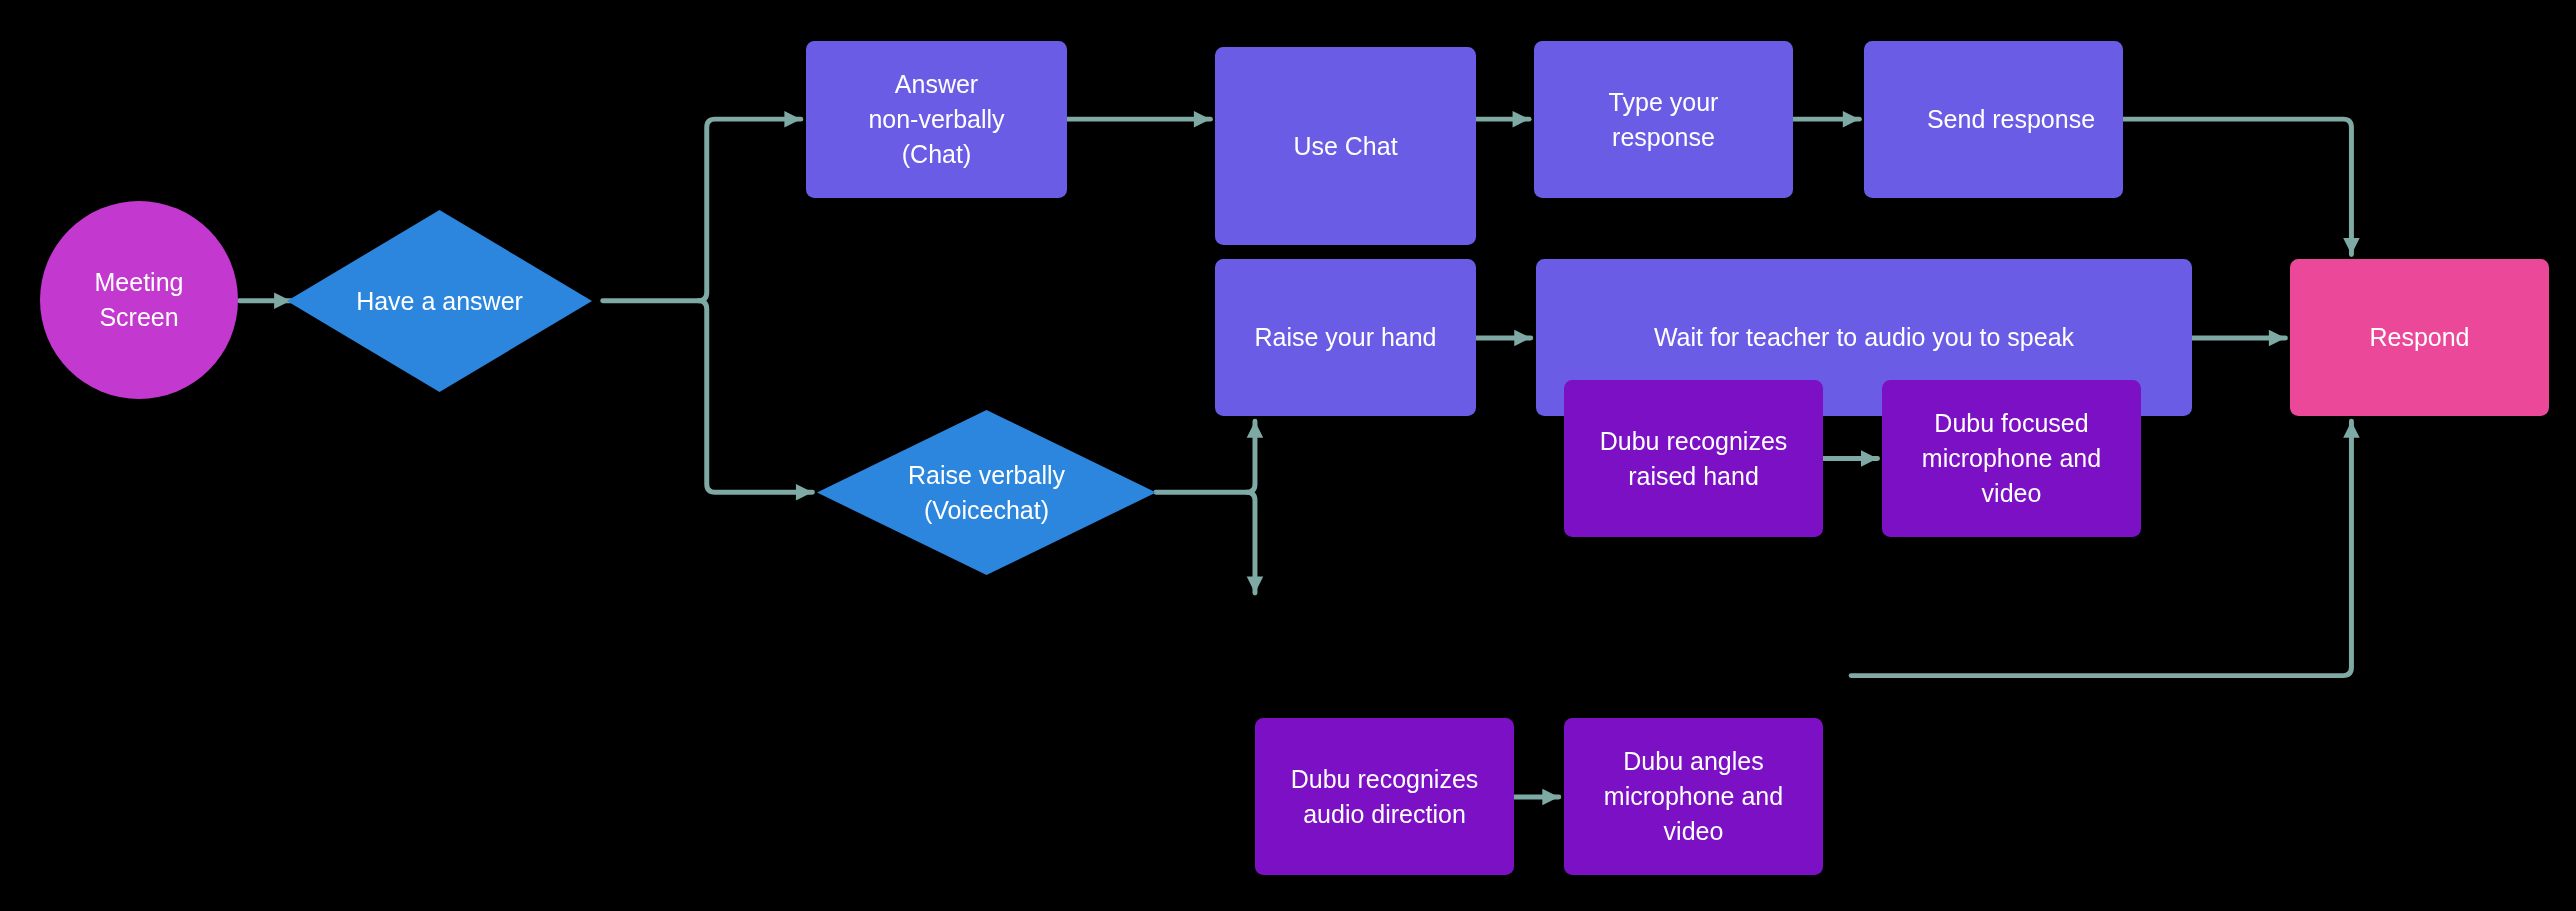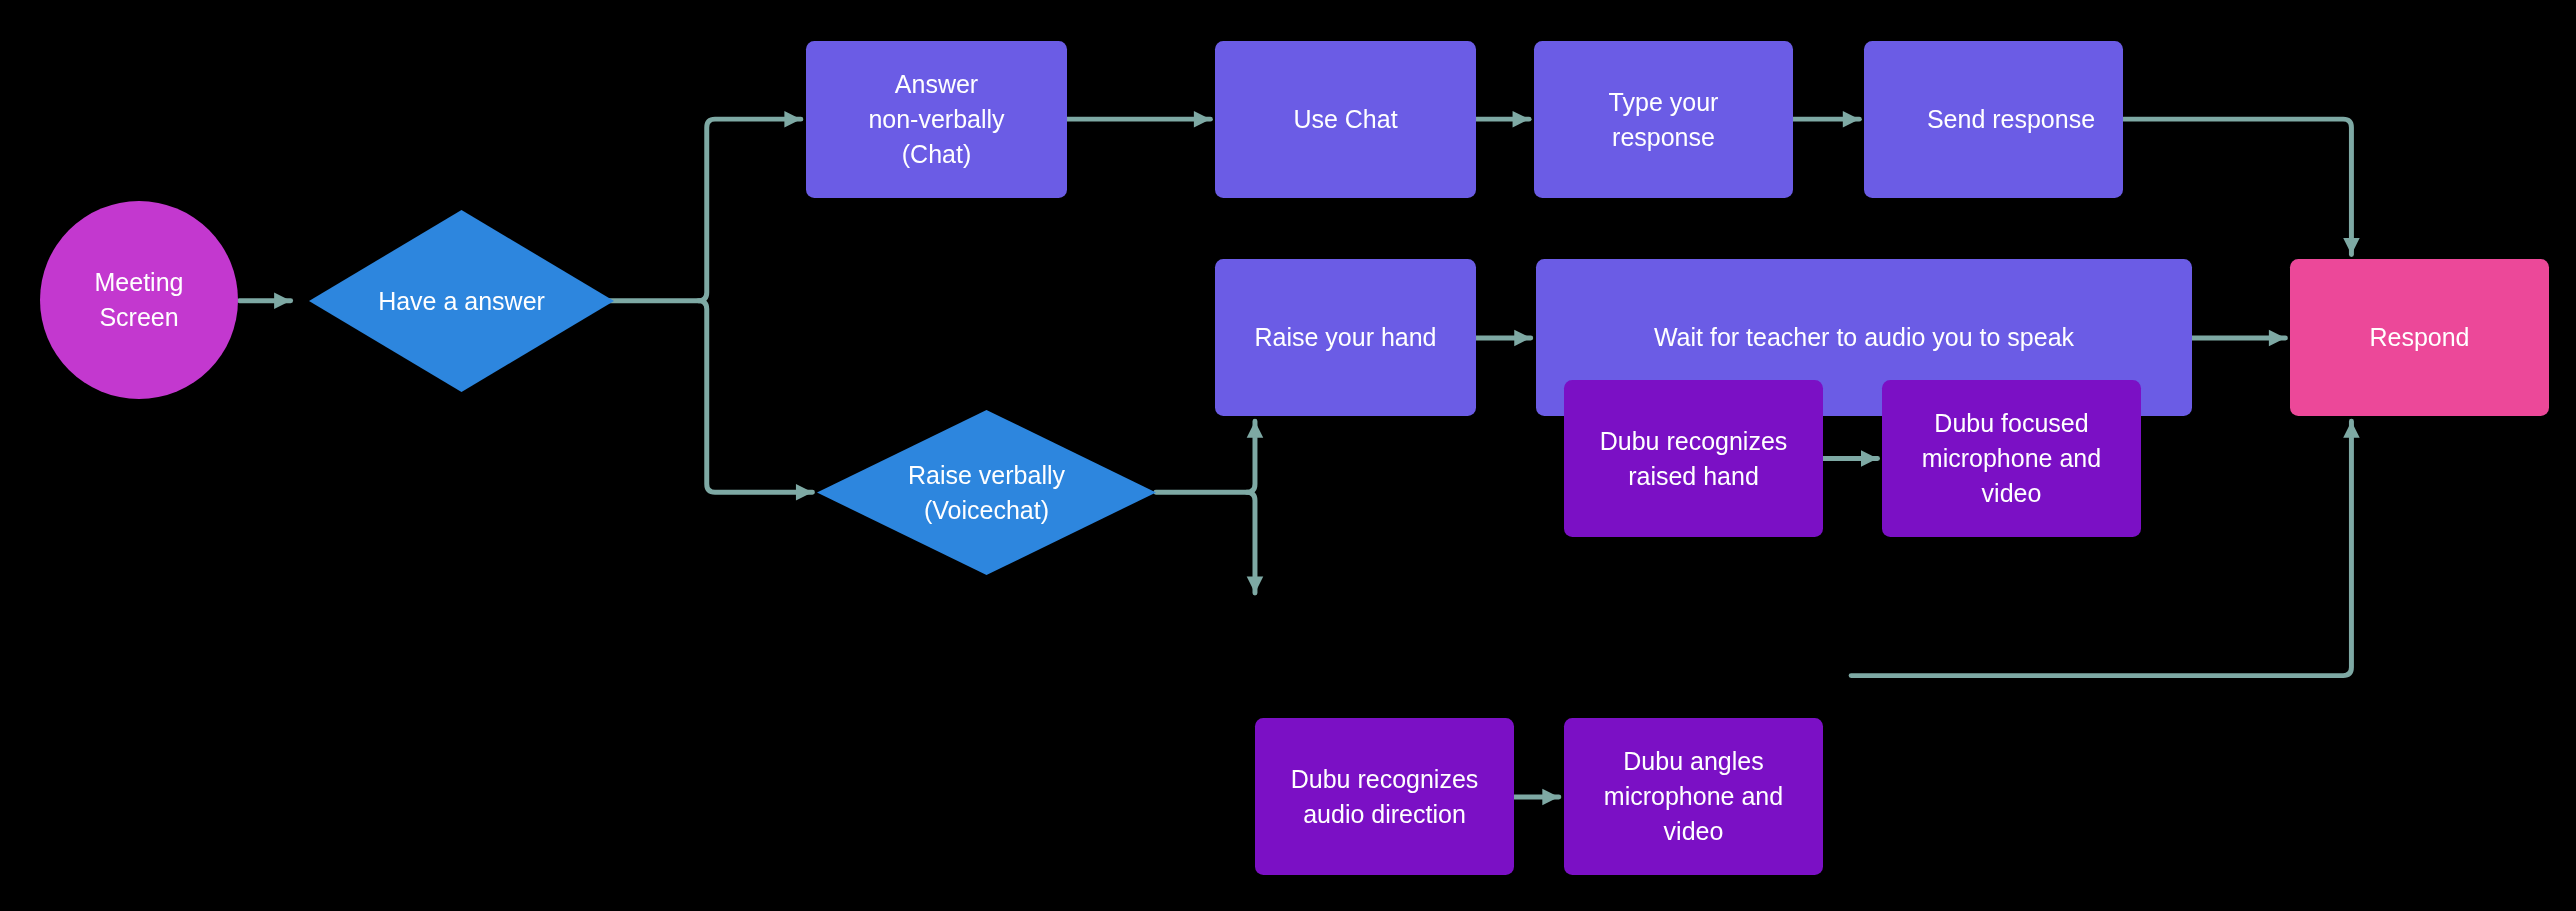--- a/index.html
+++ b/index.html
@@ -88,31 +88,31 @@
     <path class="edge" marker-end="url(#ah)" d="M2208,555 L2274,555"></path>
     <path class="edge" marker-end="url(#ah)" d="M1834,965 L1888,965"></path>
     <path class="edge" marker-end="url(#ah)" d="M2242,818 L2838,818 Q2848,818 2848,808 L2848,510"></path>
   </svg>
 
   <div class="node circle" style="left:40px;top:201px;width:198px;height:198px;">
     <span class="label">Meeting
 Screen</span>
   </div>
 
-  <div class="node diamond" style="left:309px;top:210px;width:305px;height:182px;">
+  <div class="node diamond" style="left:287px;top:210px;width:305px;height:182px;">
     <span class="label">Have a answer</span>
   </div>
 
   <div class="node rect violet" style="left:806px;top:41px;width:261px;height:157px;">
     <span class="label">Answer
 non-verbally
 (Chat)</span>
   </div>
 
-  <div class="node rect violet" style="left:1215px;top:41px;width:261px;height:157px;justify-content:center;">
+  <div class="node rect violet" style="left:1215px;top:47px;width:261px;height:198px;justify-content:center;">
     <span class="label">Use Chat</span>
   </div>
 
   <div class="node rect violet" style="left:1534px;top:41px;width:259px;height:157px;">
     <span class="label">Type your
 response</span>
   </div>
 
   <div class="node rect violet" style="left:1864px;top:41px;width:259px;height:157px;padding-left:35px;">
     <span class="label">Send response</span>

